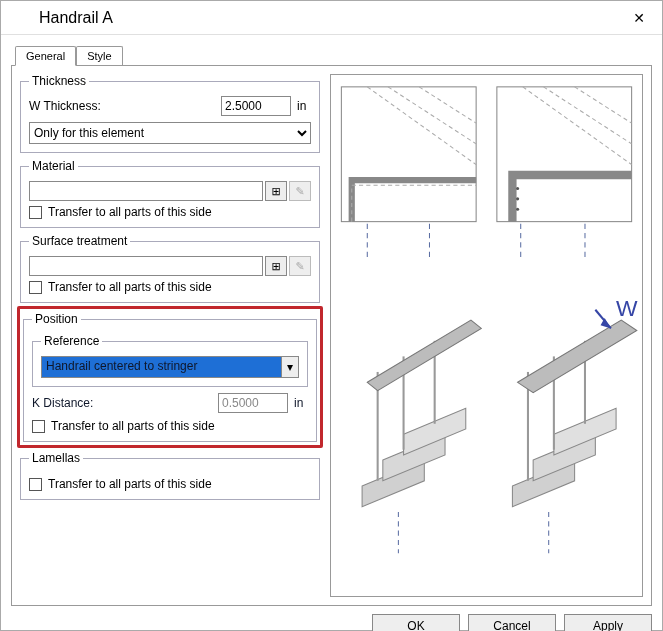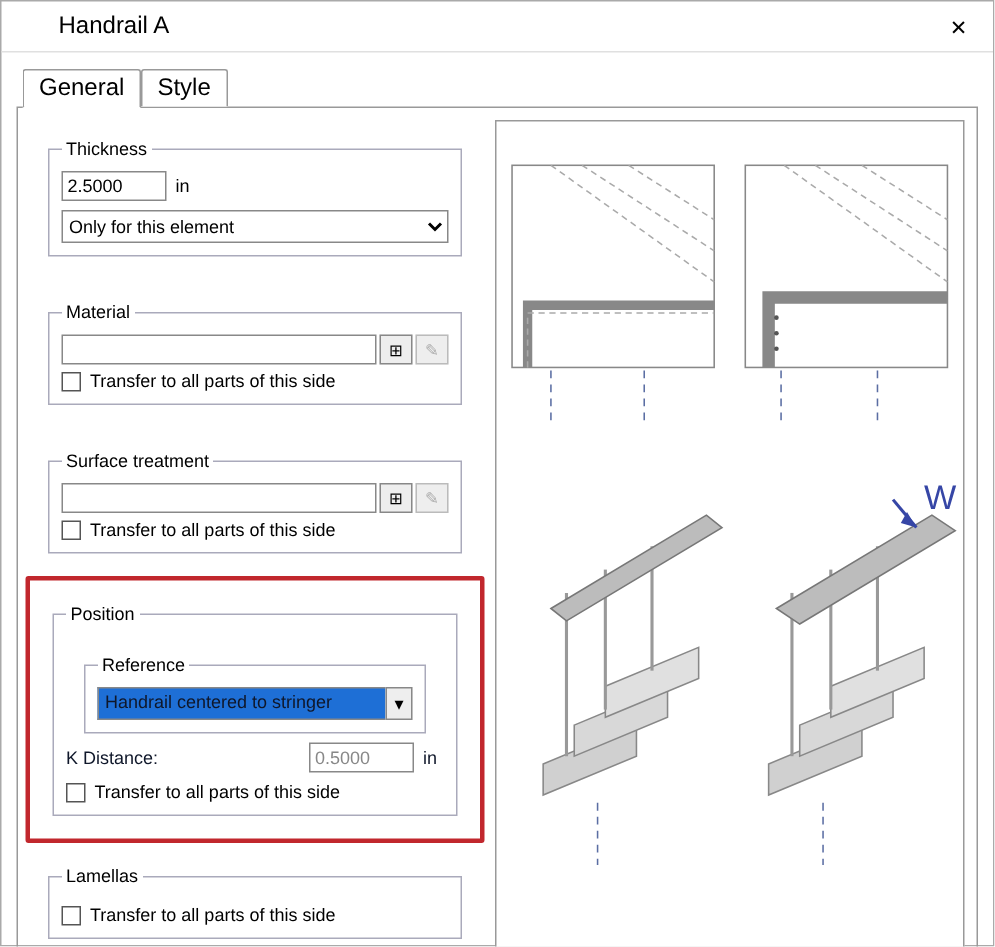--- a/index.html
+++ b/index.html
@@ -44,21 +44,21 @@
     align-items: flex-end;
     margin-left: 4px;
     position: relative;
     z-index: 2;
   }
   .tab {
     padding: 3px 10px;
     border: 1px solid #999;
     border-bottom: none;
     background: #fff;
-    font-size: 16px;
+    font-size: 11px;
     margin-right: 0px;
     border-radius: 2px 2px 0 0;
     cursor: default;
   }
   .tab.active {
     position: relative;
     top: 1px;
     background: #fff;
     border-bottom: 1px solid #fff;
   }
@@ -77,21 +77,21 @@
     gap: 6px;
   }
   .right-col {
     flex: 1;
     border: 1px solid #999;
     background: #fff;
     position: relative;
   }
   fieldset {
     border: 1px solid #aab;
-    margin: 12px;
+    margin: 0;
     padding: 8px 8px 8px 8px;
   }
   legend {
     padding: 0 3px;
     font-size: 12px;
   }
   .row {
     display: flex;
     align-items: center;
     gap: 6px;
@@ -219,20 +219,21 @@
       <div class="tab"><span>Style</span></div>
     </div>
 
     <div class="panel">
 
       <div class="left-col">
 
         <fieldset>
           <legend>Thickness</legend>
           <div class="row">
+            <label class="desc">W Thickness:</label>
             <input type="text" class="num" value="2.5000" style="">
             <span class="unit">in</span>
           </div>
           <select class="full">
             <option>Only for this element</option>
           </select>
         </fieldset>
 
         <fieldset>
           <legend>Material</legend>

